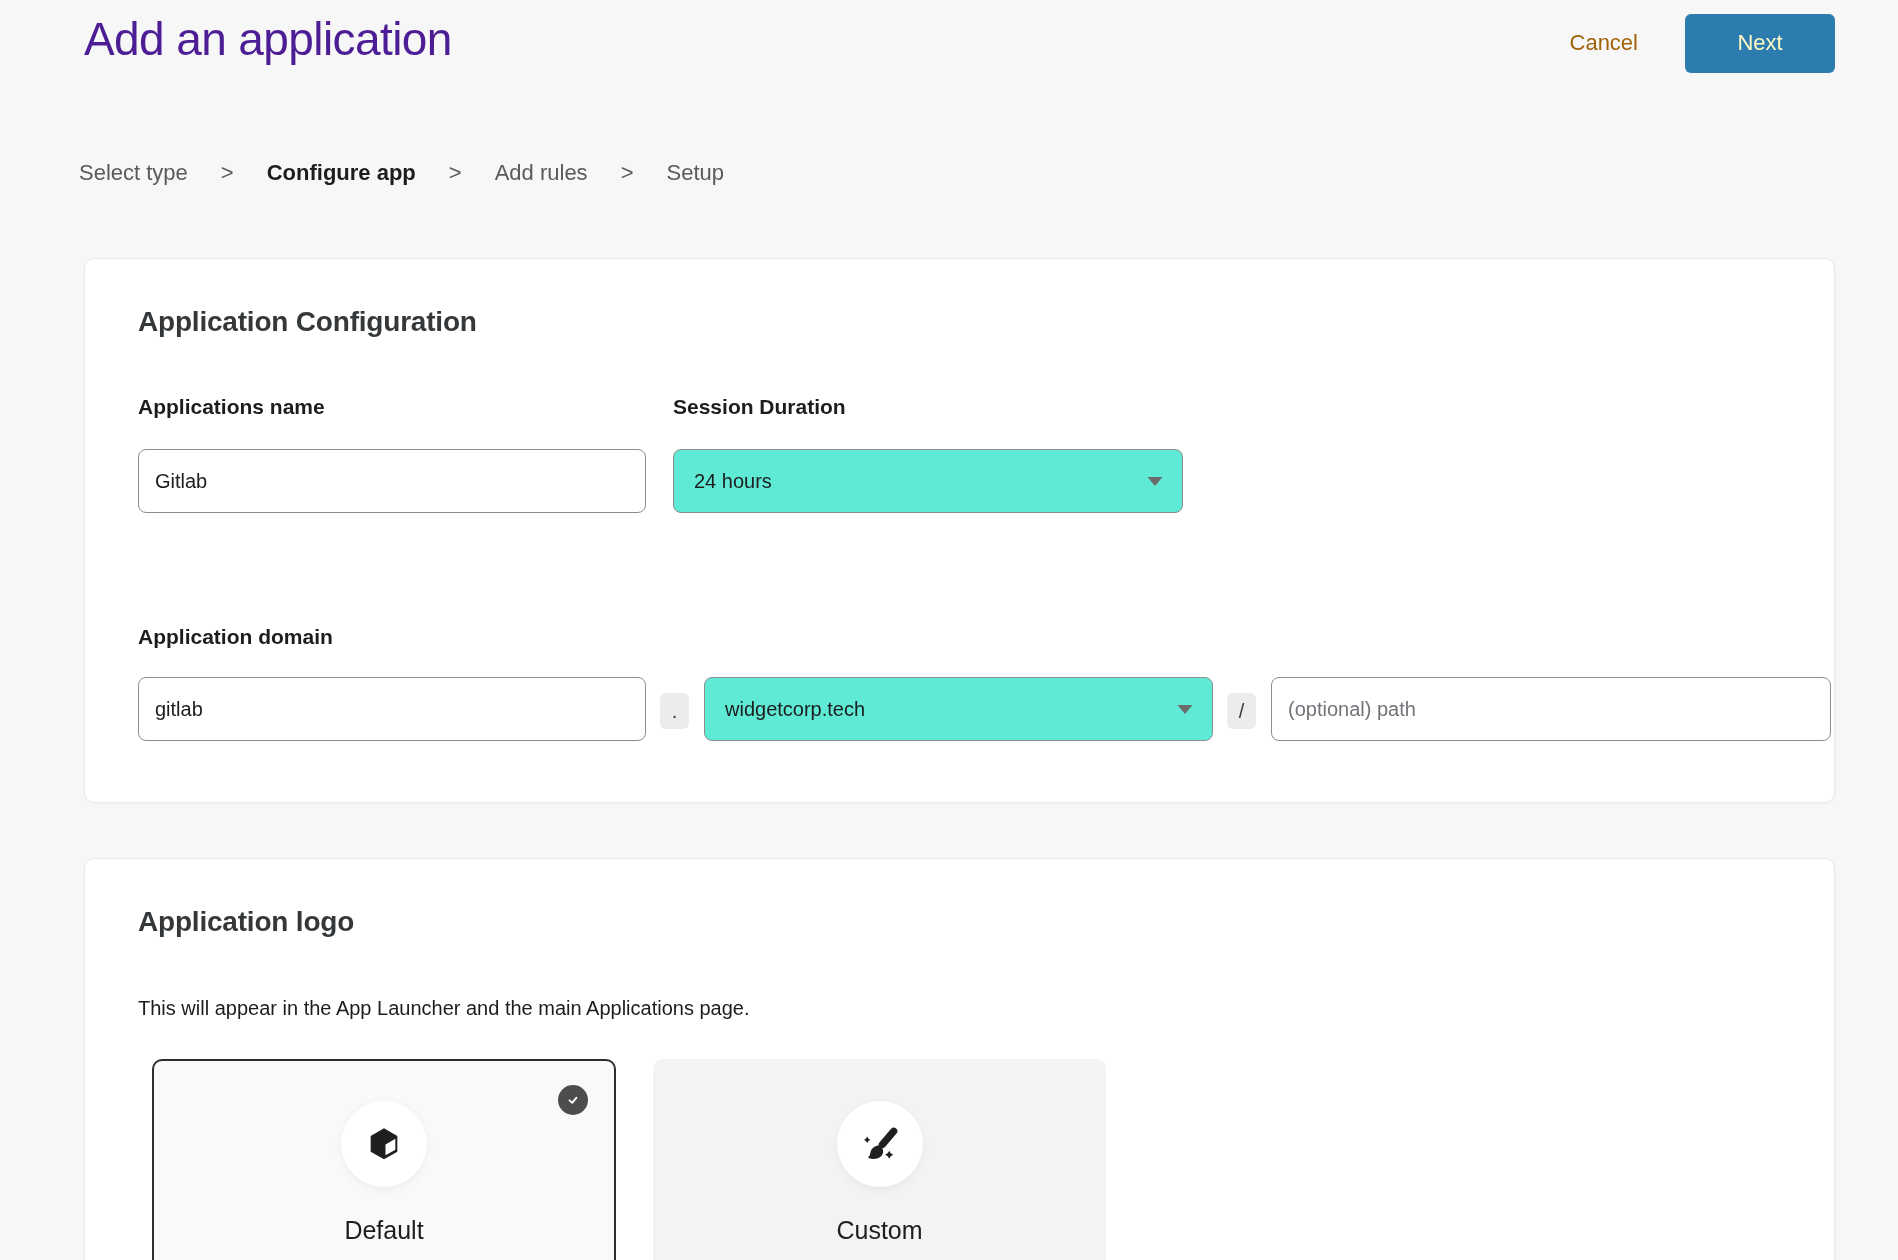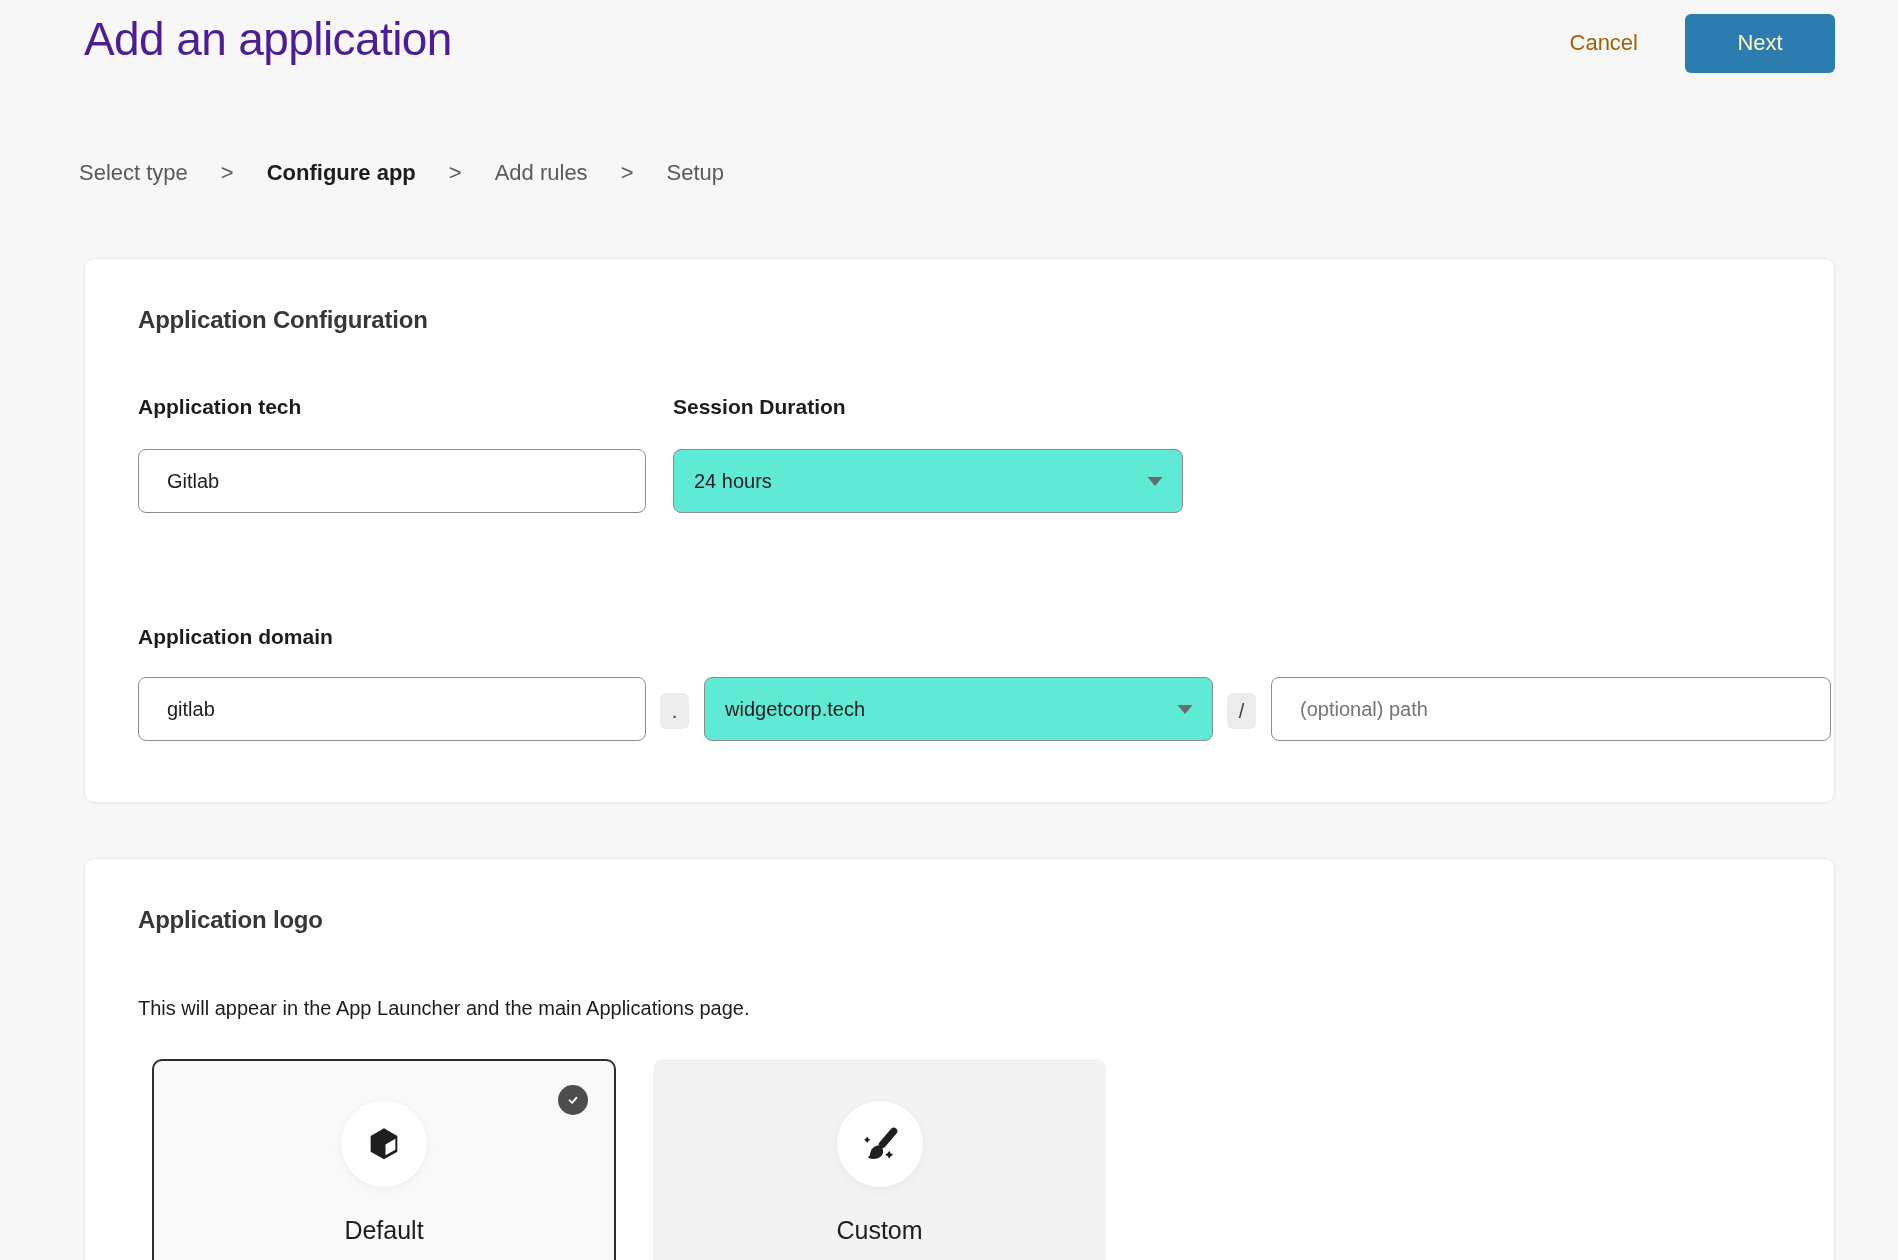--- a/index.html
+++ b/index.html
@@ -42,31 +42,31 @@
   
   .card {
     position:absolute; left:84px; width:1751px;
     background:#ffffff; border:1px solid #e9e9ea; border-radius:10px;
     box-shadow:0 1px 3px rgba(0,0,0,0.04);
   }
   .card-config { top:258px; height:545px; }
   .card-logo   { top:858px; height:560px; }
   .card h2 {
     position:absolute; left:53px; top:47px;
-    font-size:24px; font-weight:700; color:#35383a; letter-spacing:-0.2px;
+    font-size:28px; font-weight:700; color:#35383a; letter-spacing:-0.2px;
   }
 
   .field-label {
     position:absolute; font-size:21px; font-weight:600; color:#1d1d1f;
   }
 
   .text-input {
     position:absolute; height:64px; border:1.5px solid #8d8d8d; border-radius:8px;
     background:#fff; font-family:inherit; font-size:20px; color:#1d1d1f;
-    padding:0 28px; outline:none;
+    padding:0 16px; outline:none;
   }
   .text-input::placeholder { color:#73737a; }
 
   .select-box {
     position:absolute; height:64px; border:1.5px solid #8d8d8d; border-radius:8px;
     background:#5eead4; font-size:20px; color:#1d1d1f; cursor:pointer;
     display:flex; align-items:center; justify-content:space-between;
     padding:0 18px 0 20px;
   }
 
@@ -125,21 +125,21 @@
   <span class="step active">Configure app</span>
   <span class="sep">&gt;</span>
   <span class="step">Add rules</span>
   <span class="sep">&gt;</span>
   <span class="step">Setup</span>
 </nav>
 
 <section class="card card-config">
   <h2>Application Configuration</h2>
 
-  <label class="field-label" style="left:53px; top:136px;">Application tech</label>
+  <label class="field-label" style="left:53px; top:136px;">Applications name</label>
   <label class="field-label" style="left:588px; top:136px;">Session Duration</label>
 
   <input class="text-input" style="left: 53px; top: 190px; width: 508px;" value="Gitlab">
 
   <div class="select-box" style="left:588px; top:190px; width:510px;">
     <span>24 hours</span>
     <svg width="18" height="11" viewBox="0 0 18 11">
       <path d="M1.5 1 L16.5 1 L9 10 Z" fill="#6b6b6b"></path>
     </svg>
   </div>

